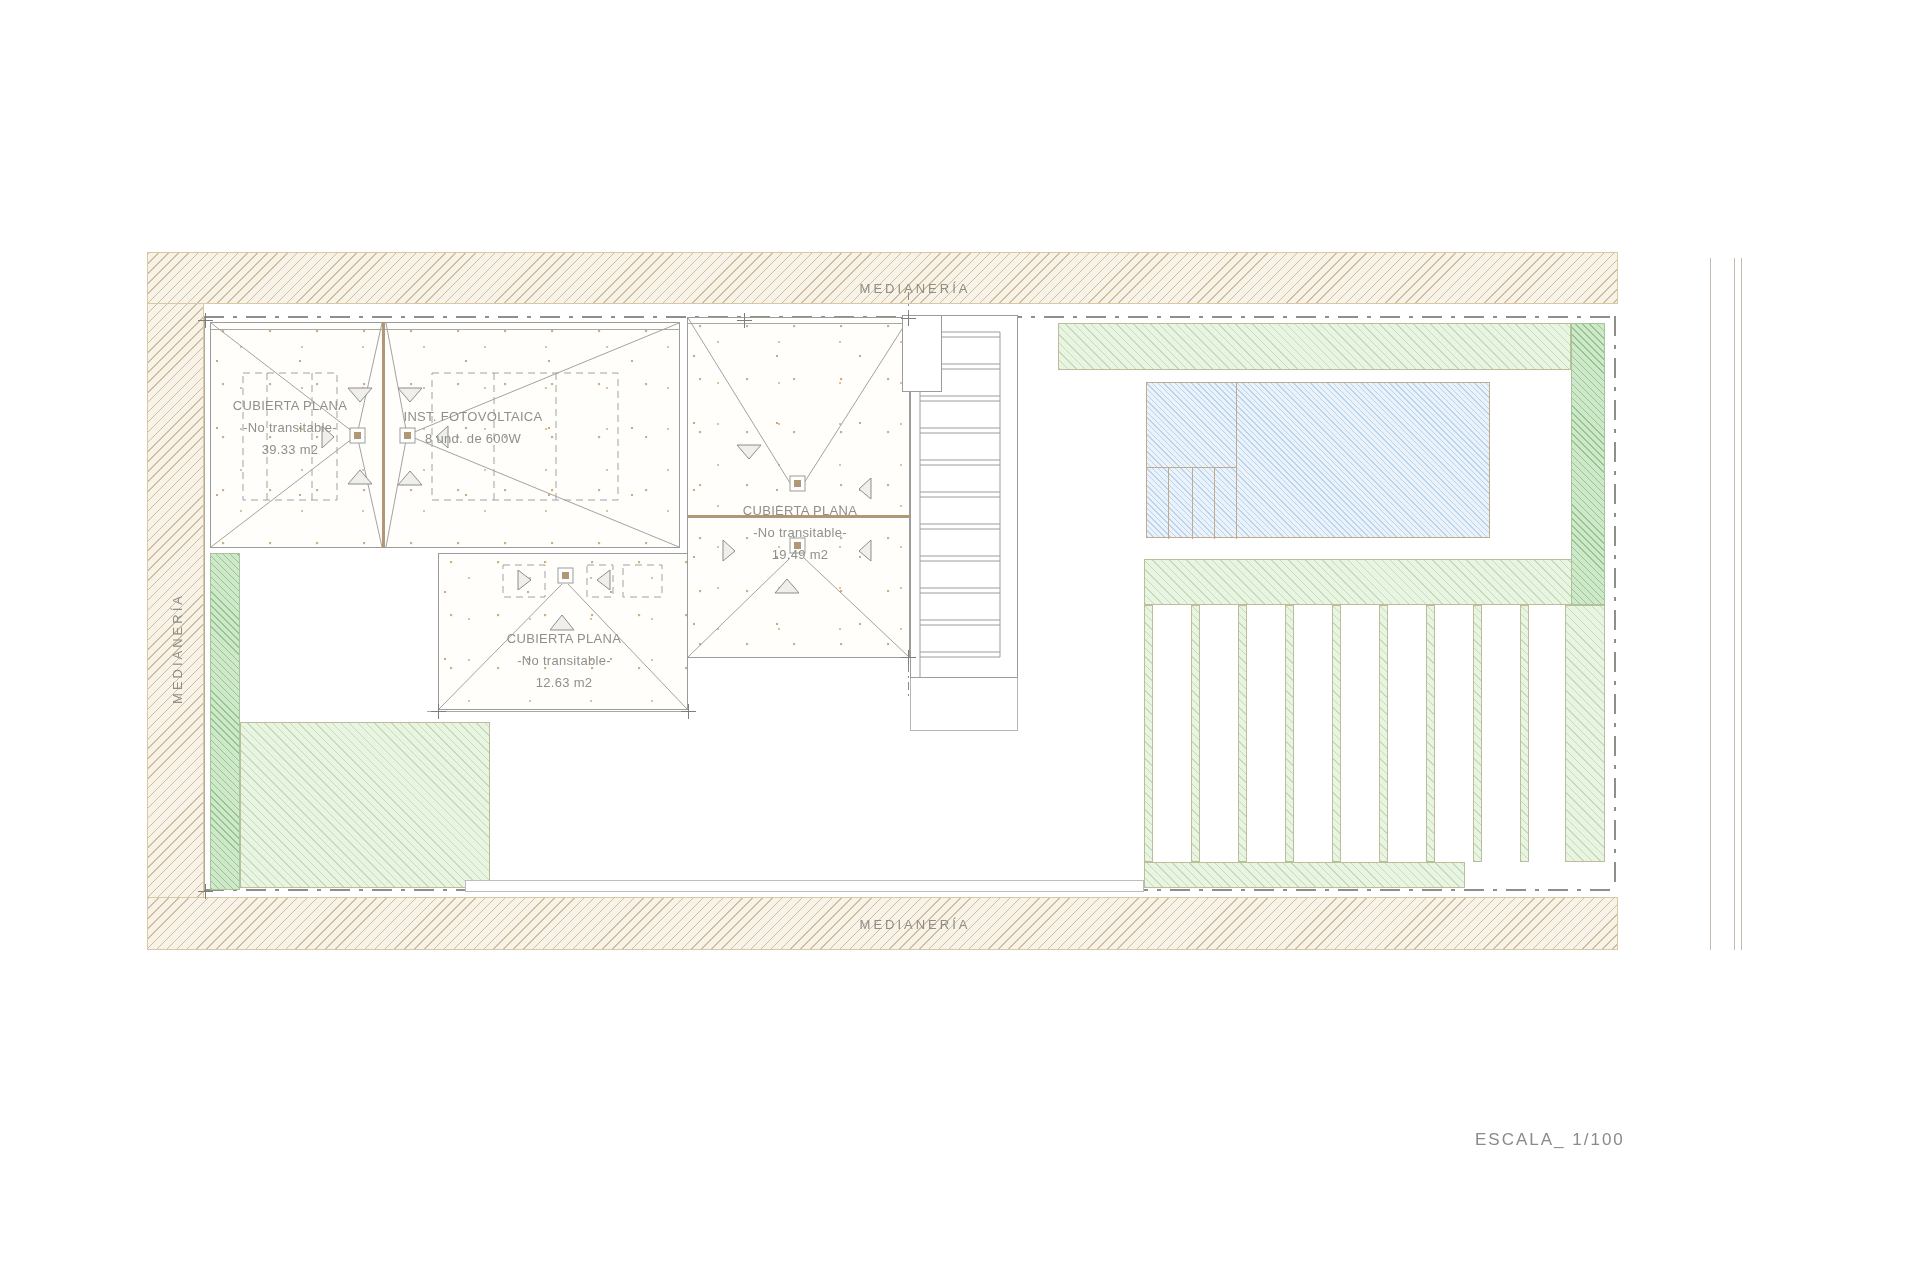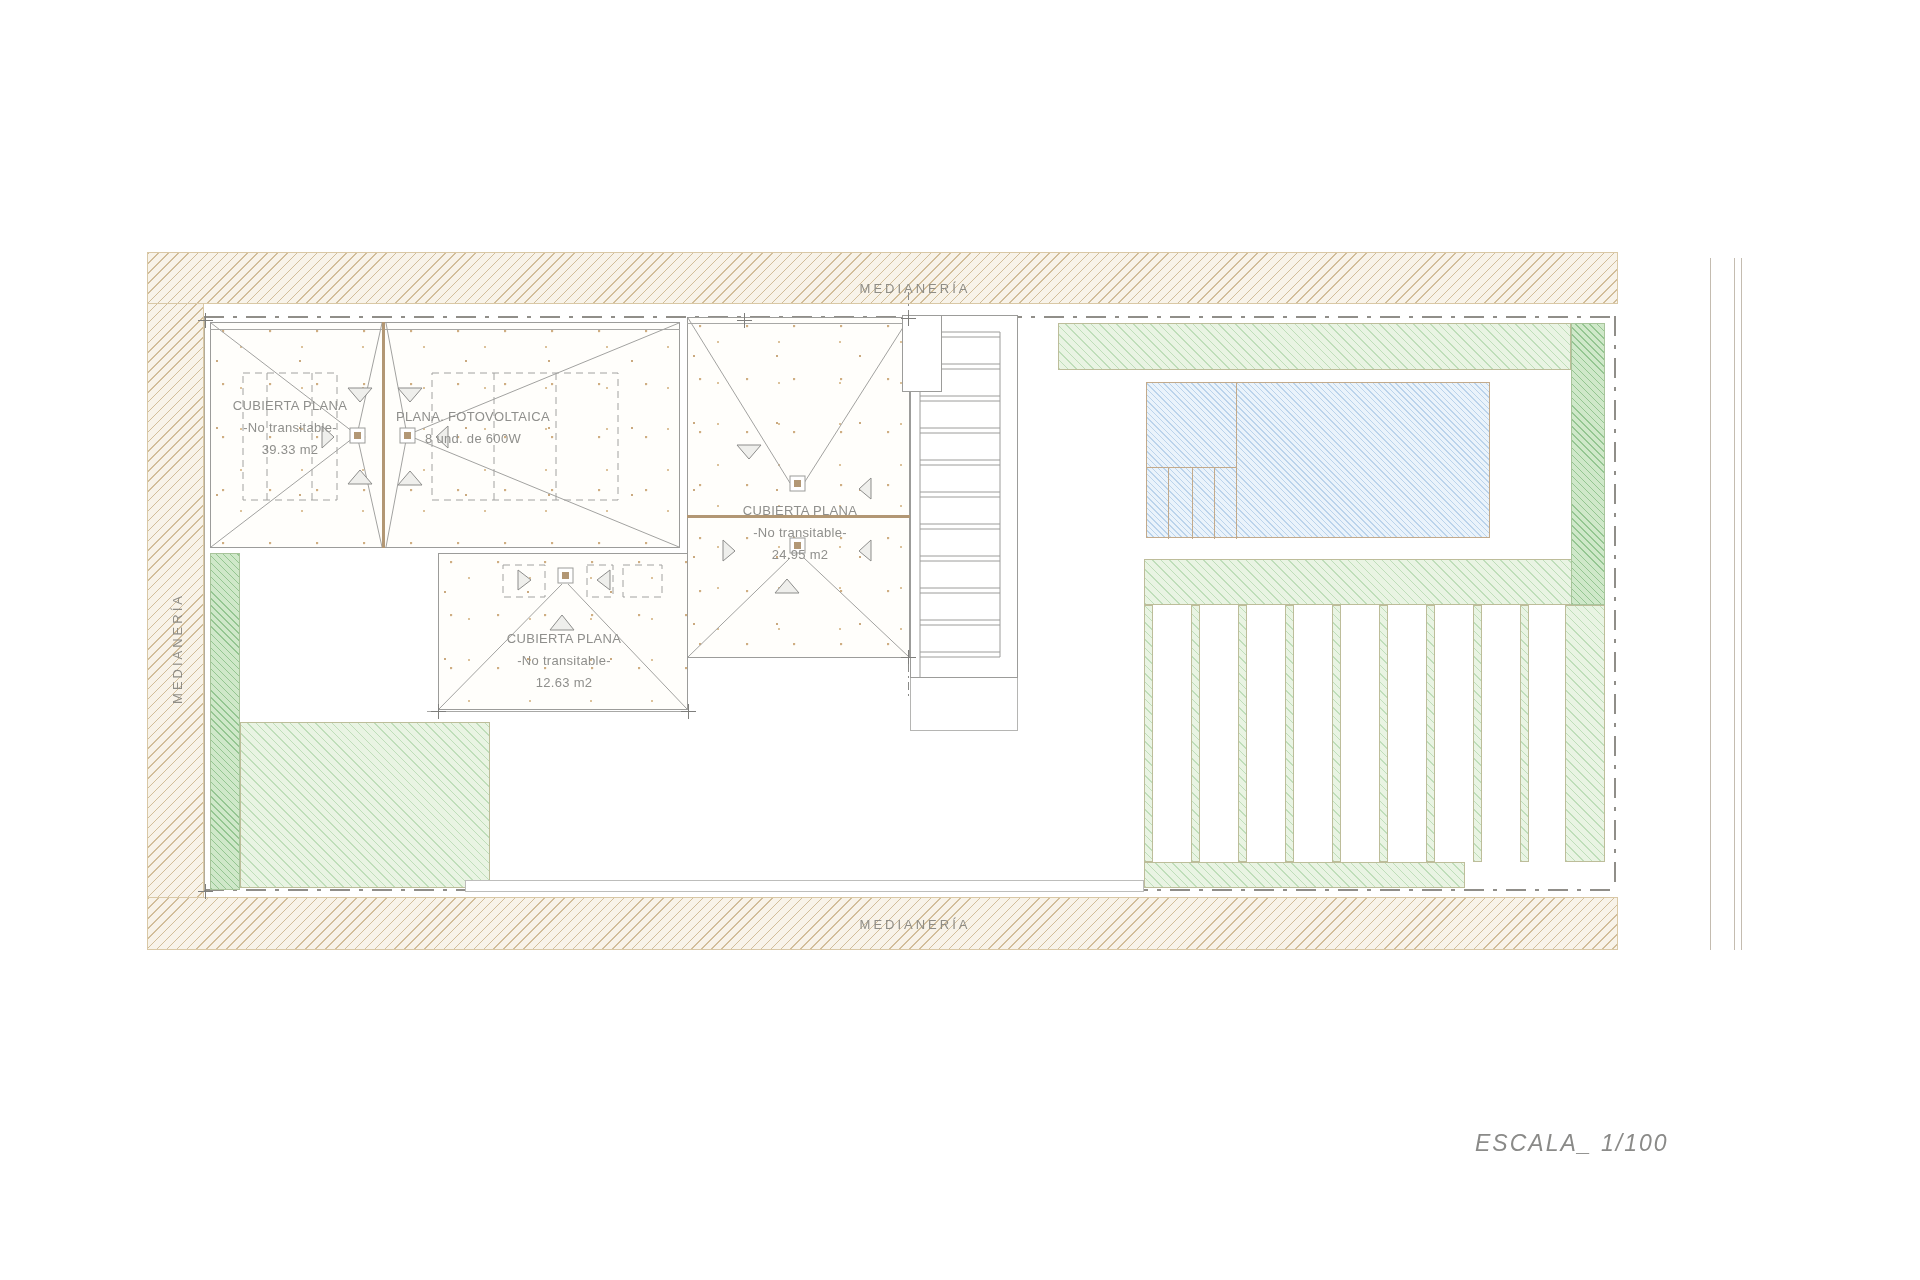--- a/index.html
+++ b/index.html
@@ -50,21 +50,21 @@
   .dash-v{width:2px;background:repeating-linear-gradient(180deg,#908e89 0 20px, transparent 20px 29px, #908e89 29px 33px, transparent 33px 42px);}
   .dashdot-v{width:1px;background:repeating-linear-gradient(180deg,#8a8a88 0 8px, transparent 8px 12px, #8a8a88 12px 14px, transparent 14px 18px);}
   .thinline{background:#b3ab99;}
   .grayline{background:#a8a8a6;}
   .brownline{background:#b29774;}
   .streetline{background:#c4bcb0;width:1px;}
 
   
   .lbl{color:#8f8d86;font-size:13px;letter-spacing:3px;white-space:nowrap;}
   .rooflbl{color:#8f8f8c;font-size:13px;letter-spacing:0.3px;line-height:22px;text-align:center;}
-  .scale{color:#8a8a88;font-size:23px;letter-spacing:2px;white-space:nowrap;font-style:italic;}
+  .scale{color:#8a8a88;font-size:17px;letter-spacing:2px;white-space:nowrap;}
   .vlabel{transform:rotate(-90deg);transform-origin:center;text-align:center;}
 
   
   .cross{width:15px;height:15px;}
   .cross::before{content:"";position:absolute;left:0;right:0;top:7px;height:1px;background:#7e7e7c;}
   .cross::after{content:"";position:absolute;top:0;bottom:0;left:7px;width:1px;background:#7e7e7c;}
   svg{display:block;}
 </style>
 </head>
 <body>
@@ -149,21 +149,21 @@
     </g>
   </svg>
   <div class="abs brownline" style="left:382px;top:322px;width:3px;height:226px;"></div>
 
   <div class="abs rooflbl" style="left:215px;top:395px;width:150px;">
     <div>CUBIERTA PLANA</div>
     <div>-No transitable-</div>
     <div>39.33 m2</div>
   </div>
   <div class="abs rooflbl" style="left:393px;top:406px;width:160px;">
-    <div>PLANA. FOTOVOLTAICA</div>
+    <div>INST. FOTOVOLTAICA</div>
     <div>8 und. de 600W</div>
   </div>
 
   <div class="abs roof" style="left:687px;top:317px;width:223px;height:341px;"></div>
   <div class="abs grayline" style="left:687px;top:323px;width:223px;height:1px;"></div>
   <svg class="abs" style="left:687px;top:317px;" width="223" height="341" viewBox="0 0 223 341">
     <g stroke="#a2a2a0" stroke-width="1" fill="none">
       <line x1="1" y1="1" x2="103" y2="166"></line>
         <line x1="222" y1="1" x2="117" y2="166"></line>
       <line x1="1" y1="340" x2="103" y2="241"></line>
@@ -180,21 +180,21 @@
       <rect x="103" y="159" width="15" height="15" fill="#ffffff" stroke="#9c9c9a"></rect>
       <rect x="107" y="163" width="7" height="7" fill="#b29774" stroke="none"></rect>
       <rect x="103" y="221" width="15" height="15" fill="#ffffff" stroke="#9c9c9a"></rect>
       <rect x="107" y="225" width="7" height="7" fill="#b29774" stroke="none"></rect>
     </g>
   </svg>
   <div class="abs brownline" style="left:687px;top:515px;width:223px;height:3px;"></div>
   <div class="abs rooflbl" style="left:725px;top:500px;width:150px;">
     <div>CUBIERTA PLANA</div>
     <div>-No transitable-</div>
-    <div>24.95 m2</div>
+    <div>19.49 m2</div>
   </div>
 
   <div class="abs roof" style="left:438px;top:553px;width:250px;height:157px;"></div>
   <svg class="abs" style="left:438px;top:553px;" width="250" height="157" viewBox="0 0 250 157">
     <g stroke="#a2a2a0" stroke-width="1" fill="none">
       <line x1="1" y1="156" x2="124" y2="31"></line>
         <line x1="249" y1="156" x2="130" y2="31"></line>
       <rect x="65" y="12" width="42" height="32" stroke-dasharray="7 5"></rect>
       <rect x="149" y="12" width="26" height="32" stroke-dasharray="7 5"></rect>
       <rect x="185" y="12" width="39" height="32" stroke-dasharray="7 5"></rect>

